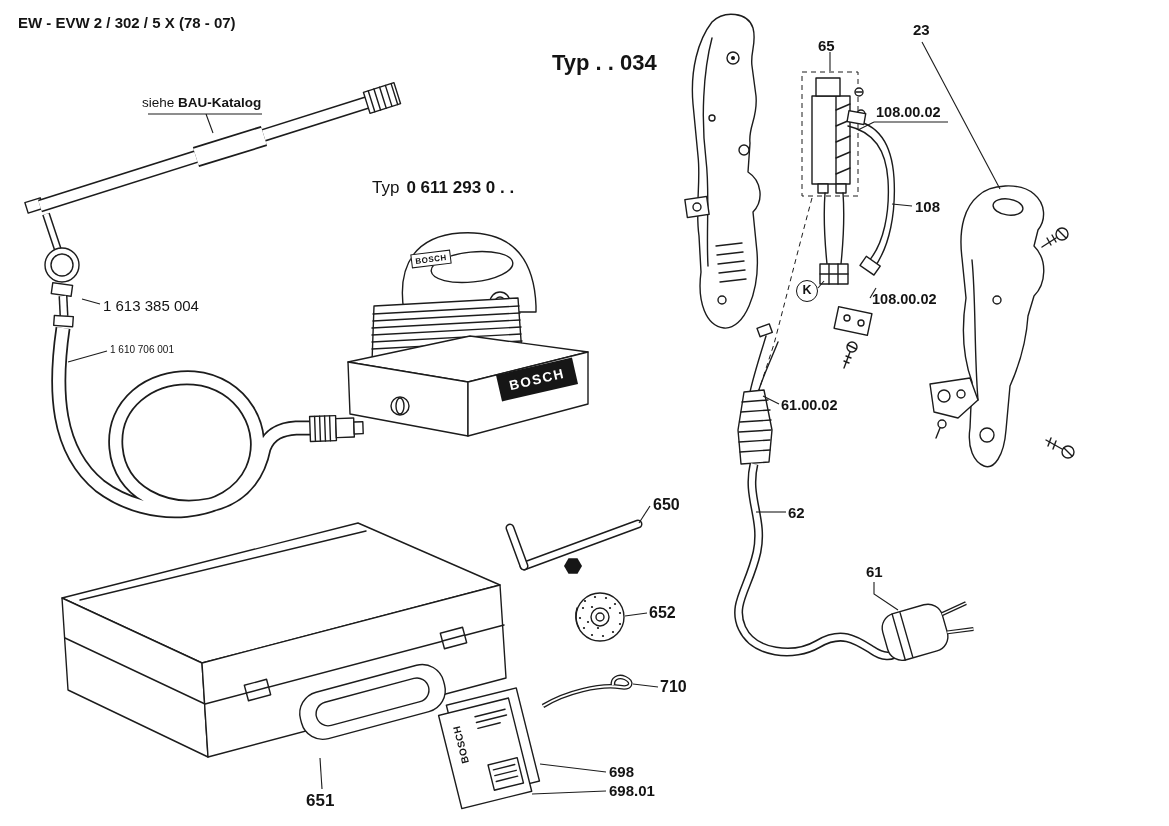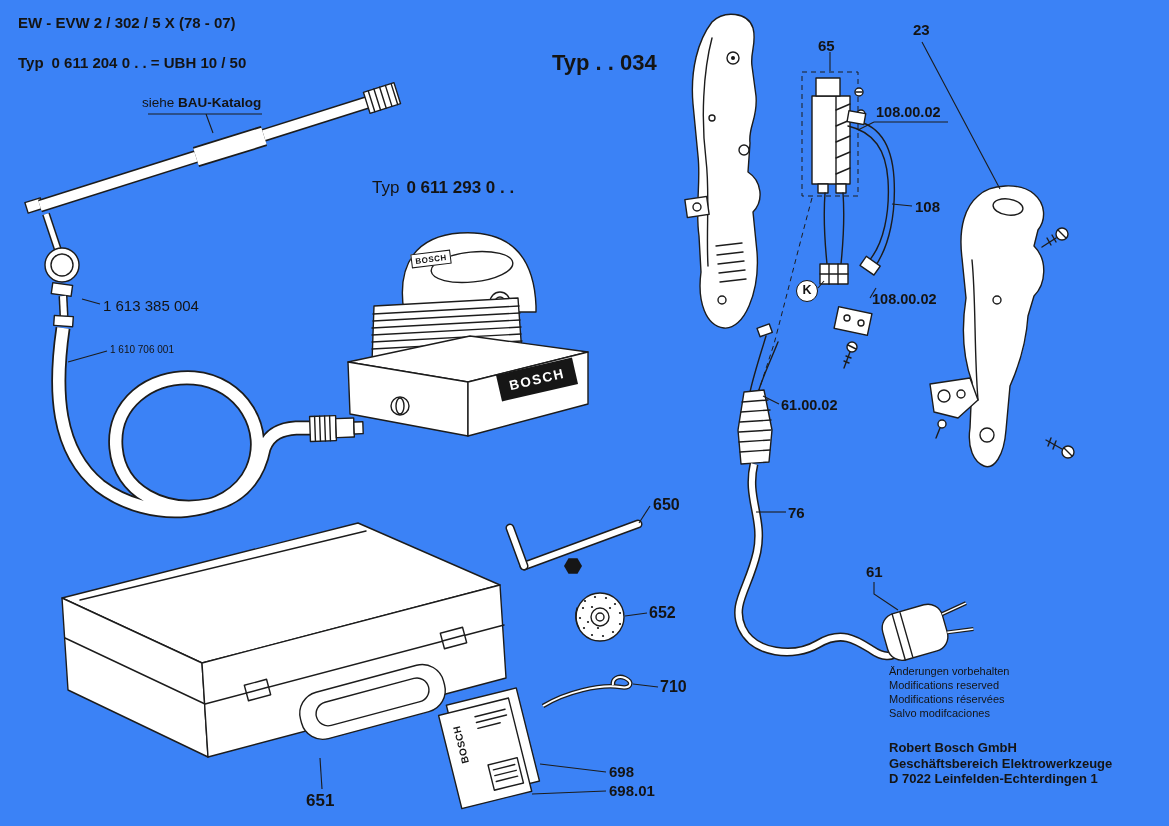--- a/index.html
+++ b/index.html
@@ -1,17 +1,17 @@
 <!DOCTYPE html>
 <html><head>
 <meta charset="utf-8">
 <style>
   *{box-sizing:border-box}
   html,body{margin:0;padding:0;background:#d9d9d9}
-  .page{position:relative;width:1169px;height:826px;background:#3b82f6;font-family:"Liberation Sans",sans-serif;color:#141414;overflow:hidden}
+  .page{position:relative;width:1169px;height:826px;background:#ffffff;font-family:"Liberation Sans",sans-serif;color:#141414;overflow:hidden}
   svg.art{position:absolute;left:0;top:0}
   .lbl{position:absolute;white-space:nowrap;line-height:1.15}
   .b{font-weight:700}
   .k-circle{position:absolute;width:22px;height:22px;border:1.7px solid #141414;border-radius:50%;text-align:center;line-height:19px;font-size:12.5px;font-weight:700;background:#fff}
   .plate{position:absolute;background:#161616;color:#fff;display:flex;align-items:center;justify-content:center;font-weight:700;letter-spacing:1.5px}
   .mini-bosch{position:absolute;border:1.2px solid #141414;background:#fff;display:flex;align-items:center;justify-content:center;font-weight:700;letter-spacing:.5px}
   .leaf-bosch{position:absolute;font-weight:700;letter-spacing:.5px;text-align:center}
   
   .ln{fill:none;stroke:#1c1c1c;stroke-width:1.4;stroke-linecap:round;stroke-linejoin:round}
   .lf{fill:#fff;stroke:#1c1c1c;stroke-width:1.4;stroke-linejoin:round}
@@ -283,23 +283,20 @@
     <line class="ld" x1="658" y1="687" x2="633" y2="684"></line>
     <line class="ld" x1="606" y1="772" x2="540" y2="764"></line>
     <line class="ld" x1="606" y1="791" x2="532" y2="794"></line>
     <line class="ld" x1="320" y1="758" x2="322" y2="789"></line>
     <line class="ld" x1="818" y1="288" x2="824" y2="281"></line>
   </g>
 </svg>
 
 <div class="lbl b" style="left:18px;top:14px;font-size:15px">EW - EVW 2 / 302 / 5 X (78 - 07)</div>
 
-<div class="lbl b" style="left:18px;top:54px;font-size:15px">
-  <span>Typ</span><span style="display:inline-block;width:8px"></span><span>0 611 204 0 . . = UBH 10 / 50</span>
-</div>
 
 <div class="lbl" style="left:142px;top:95px;font-size:13.5px">
   <span>siehe</span>
   <span class="b">BAU-Katalog</span>
 </div>
 
 <div class="lbl b" style="left:552px;top:50px;font-size:22px">Typ . . 034</div>
 
 <div class="lbl" style="left:372px;top:178px;font-size:17px">
   <span>Typ</span><span style="display:inline-block;width:7px"></span><span class="b">0 611 293 0 . .</span>
@@ -307,41 +304,30 @@
 
 <div class="lbl" style="left:103px;top:297px;font-size:15px">1 613 385 004</div>
 <div class="lbl" style="left:110px;top:344px;font-size:10px">1 610 706 001</div>
 
 <div class="lbl b" style="left:818px;top:37px;font-size:15px">65</div>
 <div class="lbl b" style="left:913px;top:21px;font-size:15px">23</div>
 <div class="lbl b" style="left:876px;top:104px;font-size:14.5px">108.00.02</div>
 <div class="lbl b" style="left:915px;top:198px;font-size:15px">108</div>
 <div class="lbl b" style="left:872px;top:291px;font-size:14.5px">108.00.02</div>
 <div class="lbl b" style="left:781px;top:397px;font-size:14.5px">61.00.02</div>
-<div class="lbl b" style="left:788px;top:504px;font-size:15px">76</div>
+<div class="lbl b" style="left:788px;top:504px;font-size:15px">62</div>
 <div class="lbl b" style="left:866px;top:563px;font-size:15px">61</div>
 <div class="lbl b" style="left:653px;top:496px;font-size:16px">650</div>
 <div class="lbl b" style="left:649px;top:604px;font-size:16px">652</div>
 <div class="lbl b" style="left:660px;top:678px;font-size:16px">710</div>
 <div class="lbl b" style="left:609px;top:763px;font-size:15px">698</div>
 <div class="lbl b" style="left:609px;top:782px;font-size:15px">698.01</div>
 <div class="lbl b" style="left:306px;top:791px;font-size:17px">651</div>
 
 <div class="k-circle" style="left:796px;top:280px">K</div>
 
 <div class="plate" style="left:498px;top:366px;width:78px;height:27px;font-size:13.5px;transform:rotate(-13deg)">BOSCH</div>
 <div class="mini-bosch" style="left:411px;top:252px;width:40px;height:14px;font-size:8px;transform:rotate(-7deg)">BOSCH</div>
 <div class="leaf-bosch" style="left:436px;top:739px;width:50px;font-size:10px;transform:rotate(-104deg)">BOSCH</div>
 
-<div class="lbl" style="left:889px;top:664px;font-size:11px;line-height:14px">
-  <div>Änderungen vorbehalten</div>
-  <div>Modifications reserved</div>
-  <div>Modifications réservées</div>
-  <div>Salvo modifcaciones</div>
+
+
 </div>
 
-<div class="lbl b" style="left:889px;top:740px;font-size:13px;line-height:15.5px">
-  <div>Robert Bosch GmbH</div>
-  <div>Geschäftsbereich Elektrowerkzeuge</div>
-  <div>D 7022 Leinfelden-Echterdingen 1</div>
-</div>
-
-</div>
-
 </body></html>

